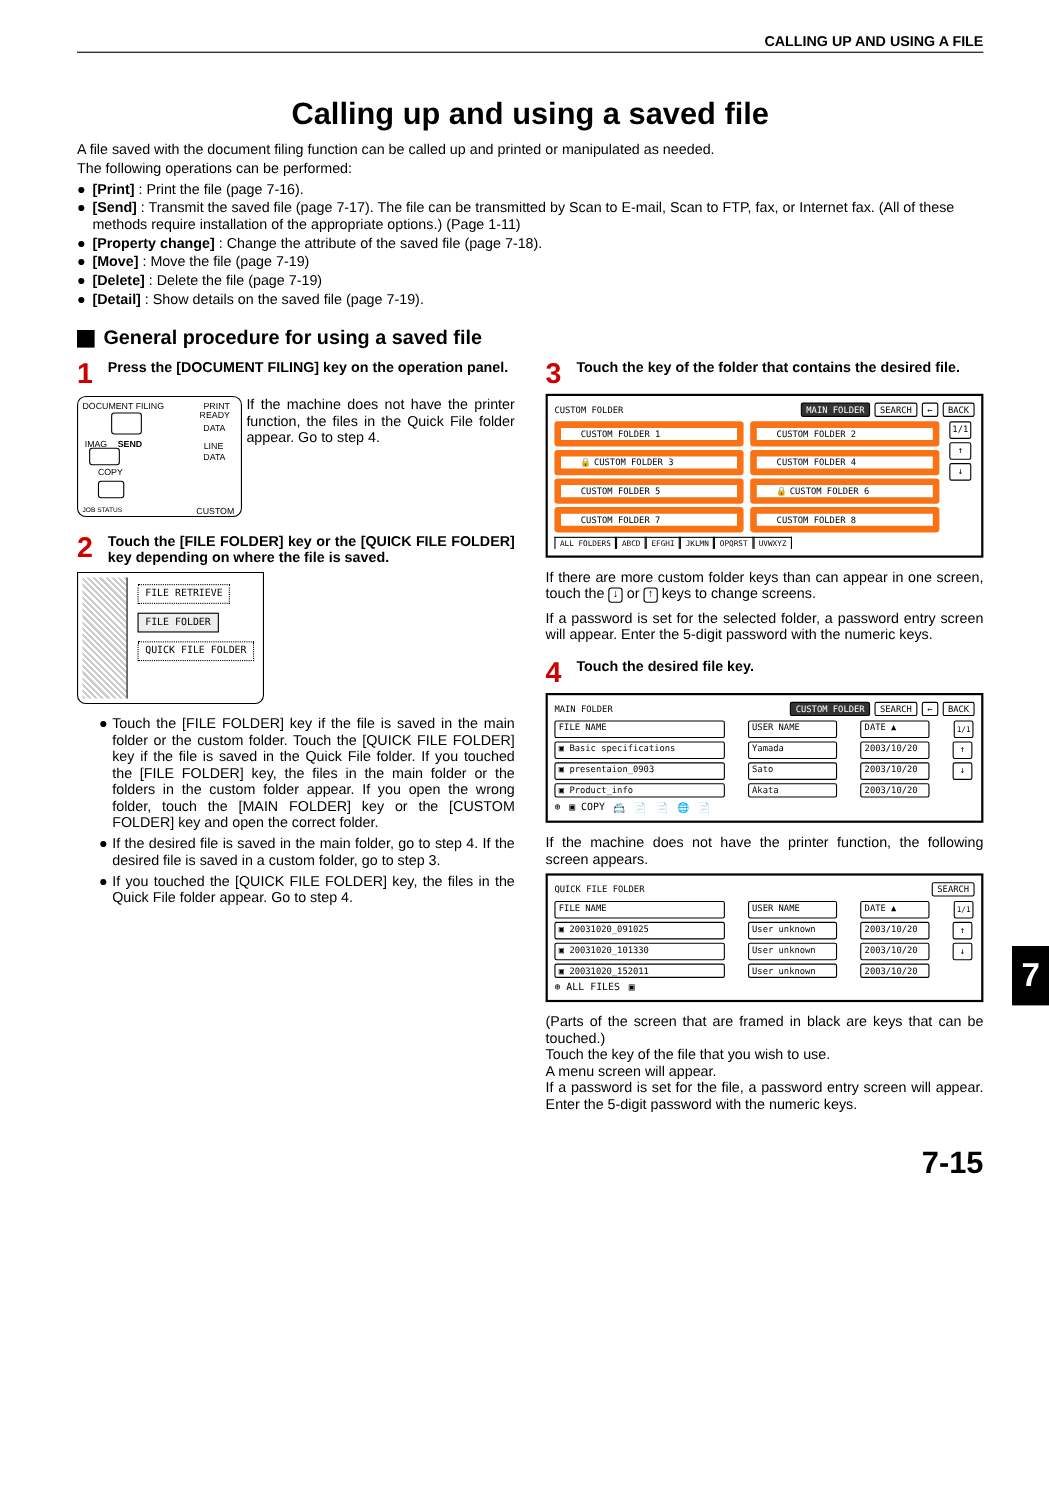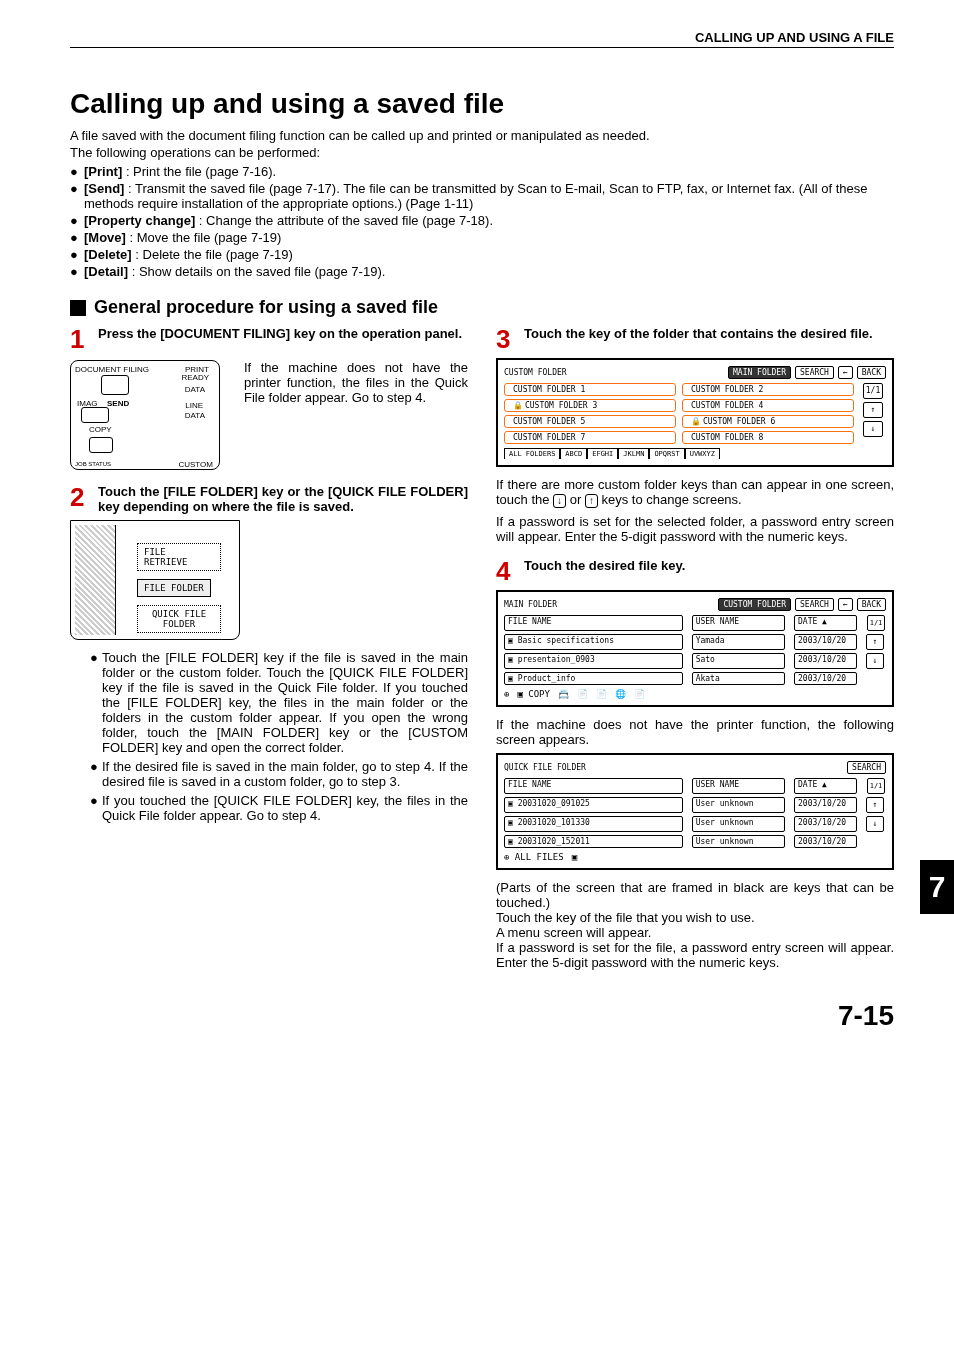--- a/index.html
+++ b/index.html
@@ -19,20 +19,21 @@
     font-size: 13px;
     text-align: right;
     border-bottom: 1px solid #000;
     padding-bottom: 2px;
     margin-bottom: 40px;
   }
   h1 {
     font-size: 28px;
     font-weight: bold;
     margin: 0 0 8px 0;
+    text-align: center;
   }
   .intro { font-size: 13px; margin-bottom: 2px; }
   .bullets { margin: 4px 0 18px 0; }
   .bullets .row { font-size: 13px; margin: 2px 0; display:flex; }
   .bullets .dot { width: 14px; flex-shrink:0; }
   .bullets .txt { flex:1; }
   .bullets b { font-weight: bold; }
   .subsection { display:flex; align-items:center; gap:8px; margin:6px 0 8px 0; }
   .blackbox { width:16px; height:16px; background:#000; }
   h2 { font-size:18px; margin:0; font-weight:bold; }
@@ -41,44 +42,44 @@
   .step { display:flex; gap:8px; margin-bottom:6px; }
   .stepnum { font-size:26px; font-weight:bold; color:#c00; line-height:1; width:20px; flex-shrink:0; }
   .steptxt { font-weight:bold; font-size:13px; text-align:justify; flex:1; }
   .bodytext { text-align:justify; font-size:13px; }
   .smallul { margin:4px 0; }
   .smallul .r { display:flex; font-size:13px; text-align:justify; margin-bottom:4px; }
   .smallul .d { width:12px; flex-shrink:0; }
   .smallul .t { flex:1; }
 
   
-  .panel-row { display:flex; gap:24px; margin:8px 0 14px 0; }
+  .panel-row { display:flex; gap:4px; margin:8px 0 14px 0; }
   .panel-draw { width:150px; height:110px; border:1px solid #000; border-radius:8px; position:relative; font-size:8px; font-family:Arial; padding:4px; box-sizing:border-box; overflow:hidden;}
   .panel-draw .lbl { position:absolute; font-size:8px; }
   .panel-text { flex:1; text-align:justify; font-size:13px; }
 
   
-  .draw2 { width:170px; height:120px; border:1px solid #000; border-radius:0 0 8px 8px; padding:18px; box-sizing:border-box; font-family:monospace; font-size:9px; position:relative;}
+  .draw2 { width:170px; height:120px; border:1px solid #000; border-radius:0 0 8px 8px; padding:6px; box-sizing:border-box; font-family:monospace; font-size:9px; position:relative;}
   .draw2 .kbox { border:1px dotted #000; padding:3px 6px; margin:4px 0; display:inline-block;}
   .draw2 .kbox.solid { border:1px solid #000; background:#eee;}
 
   
   .screen { border:2px solid #000; padding:6px; font-family:monospace; font-size:8px; margin:6px 0 10px 0; }
   .screen .toprow { display:flex; gap:4px; align-items:center; margin-bottom:4px;}
   .screen .btn { border:1px solid #000; padding:1px 4px; font-size:8px; border-radius:2px;}
   .screen .btn.active { background:#333; color:#fff;}
   .screen .wide { flex:1; }
   .screen .grid2 { display:flex; gap:6px;}
   .screen .col2 { flex:1; display:flex; flex-direction:column; gap:3px;}
-  .screen .slot { border:1px solid #f97316; padding:1px 8px; border-radius:3px; font-size:8px;}
+  .screen .slot { border:6px solid #f97316; padding:1px 18px; border-radius:3px; font-size:8px;}
   .screen .side { width:26px; display:flex; flex-direction:column; gap:3px; align-items:center;}
   .screen .sq { border:1px solid #000; width:18px; height:14px; font-size:8px; text-align:center; line-height:14px; border-radius:2px;}
   .screen .tabs { display:flex; margin-top:4px;}
   .screen .tabs .tb { border:1px solid #000; border-bottom:none; padding:1px 4px; font-size:7px;}
-  .screen .filetable .fr { display:flex; gap:9px; margin-bottom:3px;}
+  .screen .filetable .fr { display:flex; gap:21px; margin-bottom:3px;}
   .screen .filetable .c1 { flex:2; border:1px solid #000; padding:1px 3px; border-radius:2px;}
   .screen .filetable .c2 { flex:1; border:1px solid #000; padding:1px 3px; border-radius:2px;}
   .screen .filetable .c3 { width:55px; border:1px solid #000; padding:1px 3px; border-radius:2px;}
   .screen .iconrow { display:flex; gap:8px; margin-top:4px; font-size:9px;}
   .screen .iconrow span{ border:0; }
 
   .arrowkey { display:inline-block; border:1px solid #000; border-radius:3px; padding:0 3px; font-size:10px; line-height:12px; vertical-align:middle;}
 
   .sidebox { position:absolute; right:0; top:860px; width:34px; height:54px; background:#000; color:#fff; font-size:30px; font-weight:bold; text-align:center; line-height:54px;}
   .footer { position:relative; font-size:28px; font-weight:bold; text-align:right; margin-top:30px; padding-right:0;}

